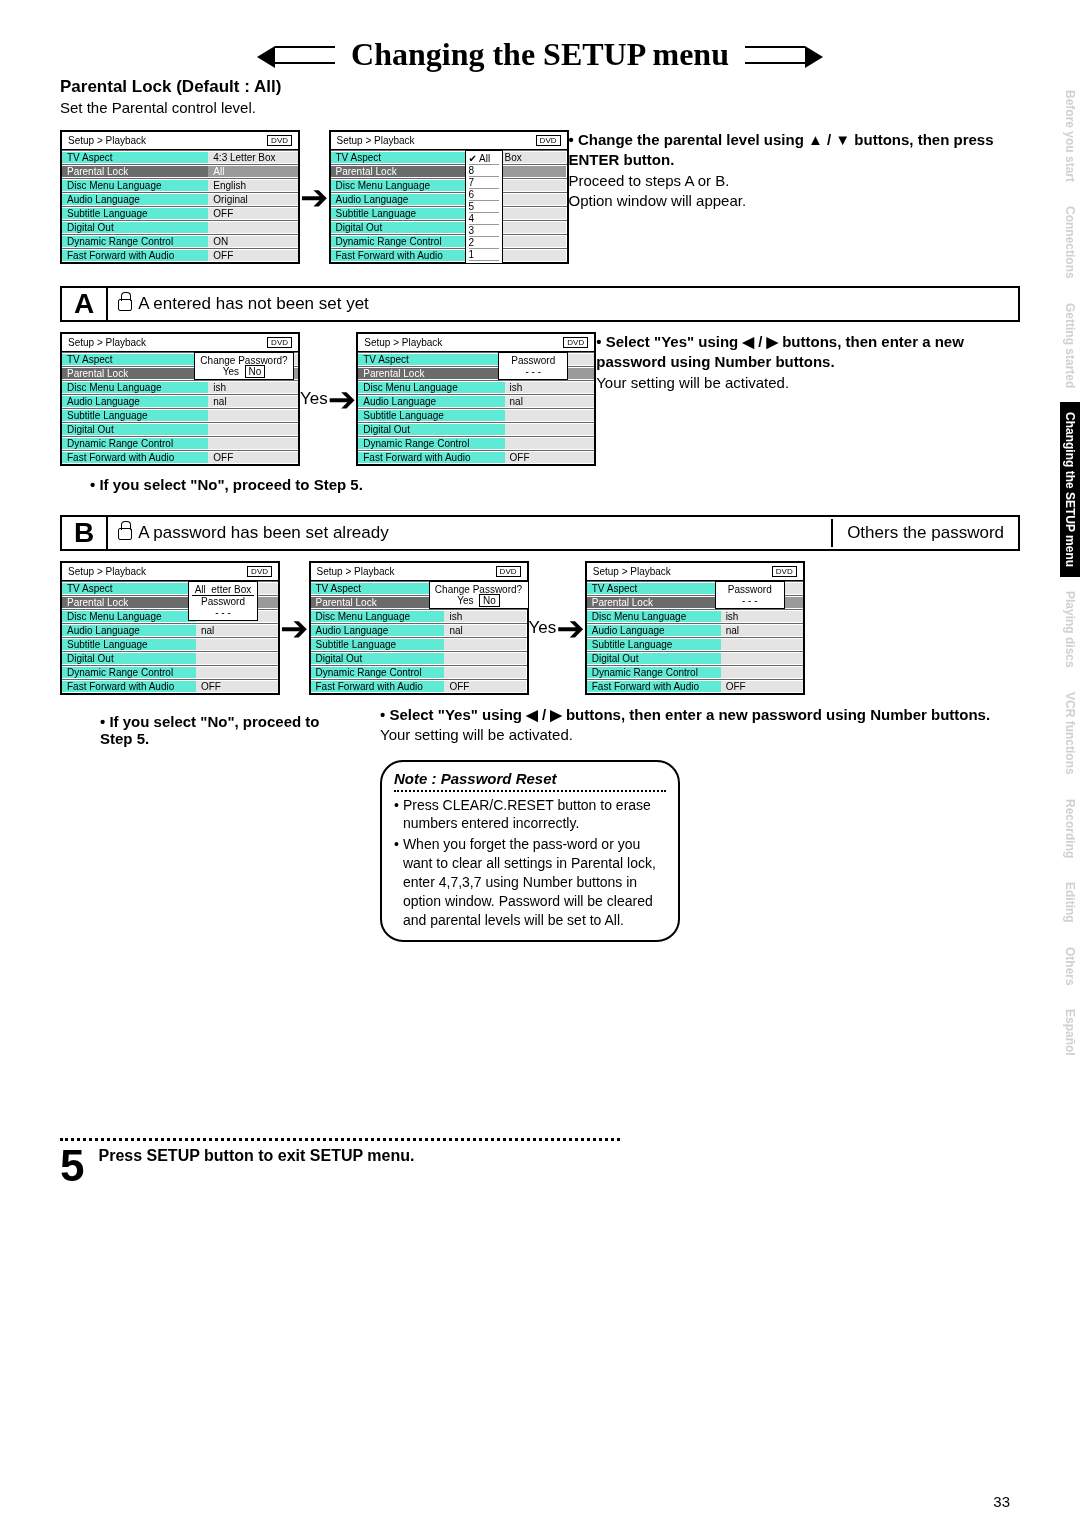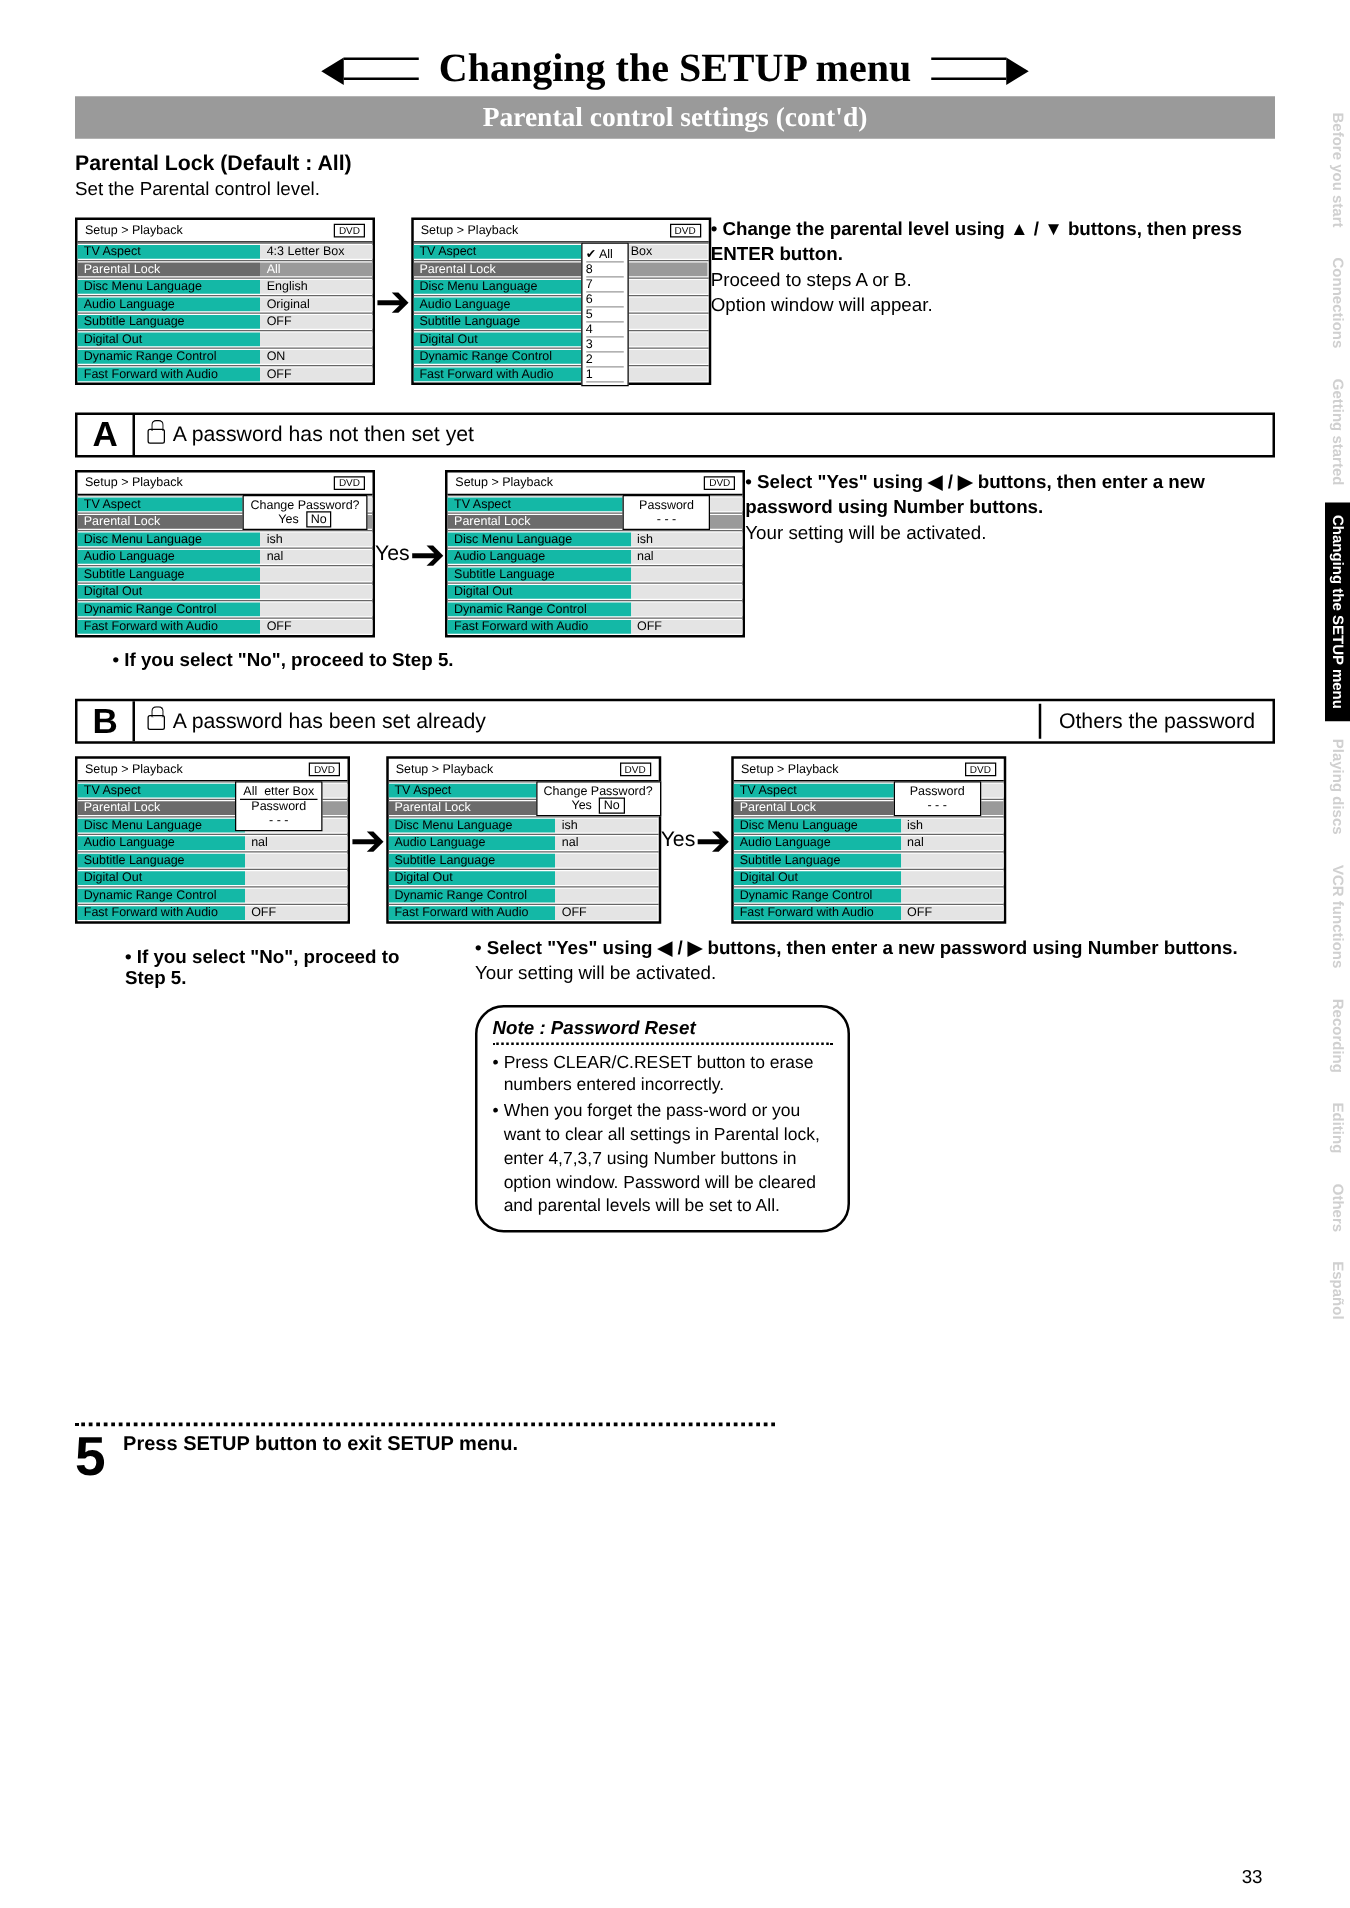--- a/index.html
+++ b/index.html
@@ -12,21 +12,21 @@
 .title-band h1{font:bold 32px Georgia,serif;padding:0 16px}
 .sub-band{background:#9a9a9a;color:#fff;text-align:center;font:bold 22px Georgia,serif;padding:4px 0;margin-bottom:10px}
 .intro h3{font:bold 17px Arial;margin-bottom:2px}
 .intro p{font:15px Arial;margin-bottom:14px}
 .row{display:flex;align-items:flex-start;margin-bottom:10px}
 .menu-box{border:2px solid #000;width:240px;background:#fff;font-size:10px}
 .menu-hdr{display:flex;justify-content:space-between;padding:3px 6px}
 .menu-hdr .dvd{border:1px solid #000;padding:0 3px;font-size:8px}
 .menu-body{border-top:1px solid #000}
 .menu-row{display:flex;padding:1px 0;border-top:1px solid #666}
-.menu-row .lbl{width:62%;padding:0 5px;background:#14b8a6}
+.menu-row .lbl{width:62%;padding:0 5px;background:#5eead4}
 .menu-row .val{width:38%;padding:0 5px;background:#e4e4e4;text-align:left}
 .menu-row.sel .lbl{background:#6b6b6b;color:#fff}
 .menu-row.sel .val{background:#9a9a9a;color:#fff}
 .arrow-r{align-self:center;font-size:34px}
 .txt-col{flex:1;font-size:15px;line-height:1.35}
 .txt-col .bullet{display:flex;gap:4px}
 .txt-col .bullet b{font-weight:bold}
 .section-bar{display:flex;align-items:center;border:2px solid #000;margin:22px 0 10px}
 .section-bar .letter{font:bold 28px Arial;padding:0 12px;border-right:2px solid #000}
 .section-bar .txt{font:17px Arial;padding:4px 10px;flex:1}
@@ -65,21 +65,20 @@
   <div class="side-tab">Español</div>
 </div>
 
 <div class="page">
 
   <div class="title-band">
     <div class="arrow l"></div>
     <h1>Changing the SETUP menu</h1>
     <div class="arrow r"></div>
   </div>
-  <div class="sub-band">Parental control settings (cont'd)</div>
 
   <div class="intro">
     <h3>Parental Lock (Default : All)</h3>
     <p>Set the Parental control level.</p>
   </div>
 
   <div class="row">
     <div class="menu-box">
       <div class="menu-hdr">
           <span>Setup &gt; Playback</span>
@@ -176,21 +175,21 @@
       <div class="bullet">
           <b>• Change the parental level using ▲ / ▼ buttons, then press ENTER button.</b>
         </div>
       <div>Proceed to steps A or B.</div>
       <div>Option window will appear.</div>
     </div>
   </div>
 
   <div class="section-bar">
     <div class="letter">A</div>
-    <div class="txt"><span class="lock-ico"></span><span>A password has not then set yet</span></div>
+    <div class="txt"><span class="lock-ico"></span><span>A entered has not been set yet</span></div>
   </div>
 
   <div class="row">
     <div class="menu-box" style="position:relative">
       <div class="menu-hdr">
           <span>Setup &gt; Playback</span>
           <span class="dvd">DVD</span>
         </div>
       <div class="menu-body" id="menuA1">
           <div class="menu-row">

